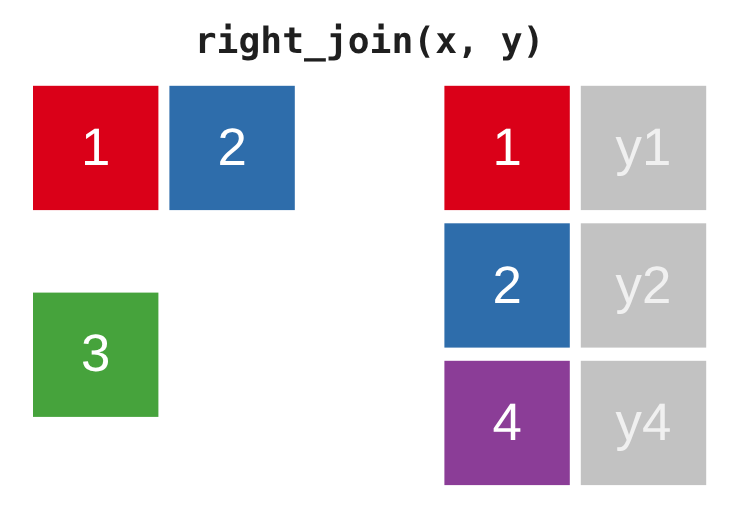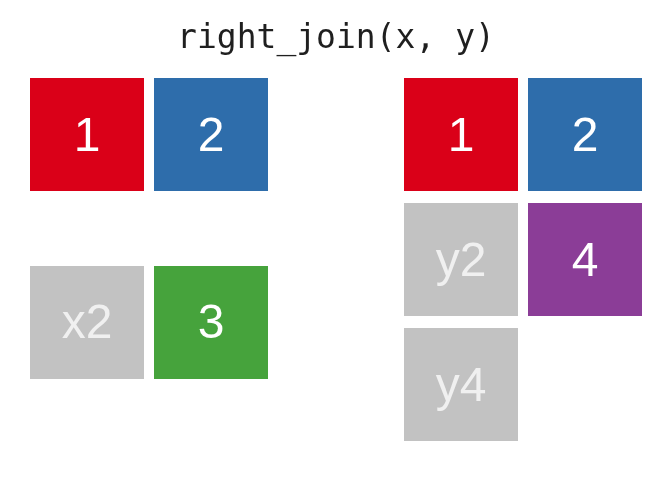--- a/index.html
+++ b/index.html
@@ -12,21 +12,21 @@
     overflow: hidden;
   }
   .title {
     position: absolute;
     top: 17px;
     left: 0;
     width: 100%;
     text-align: center;
     font-family: "DejaVu Sans Mono", monospace;
     font-size: 33px;
-    font-weight: 400;
+    font-weight: 700;
     letter-spacing: 0px;
     color: var(--title_text, #1f1f1f);
   }
   .tables {
     position: absolute;
     top: 78px;
     left: 30px;
     right: 30px;
     display: flex;
     justify-content: space-between;
@@ -58,27 +58,27 @@
 
 <div class="canvas">
   <div class="title">right_join(x, y)</div>
 
   <div class="tables">
 
     <div class="table">
       <div class="cell key" style="background-color: rgb(218, 0, 24);">1</div>
 
       <div class="cell key" style="background-color: rgb(46, 109, 171);">2</div>
-      <div class="cell value">x2</div>
 
       <div class="cell key" style="background-color: rgb(70, 163, 60);">3</div>
     </div>
 
     <div class="table">
       <div class="cell key" style="background-color: rgb(218, 0, 24);">1</div>
+      <div class="cell value">y1</div>
 
       <div class="cell key" style="background-color: rgb(46, 109, 171);">2</div>
       <div class="cell value">y2</div>
 
       <div class="cell key" style="background-color: rgb(139, 61, 151);">4</div>
       <div class="cell value">y4</div>
     </div>
 
   </div>
 </div>

